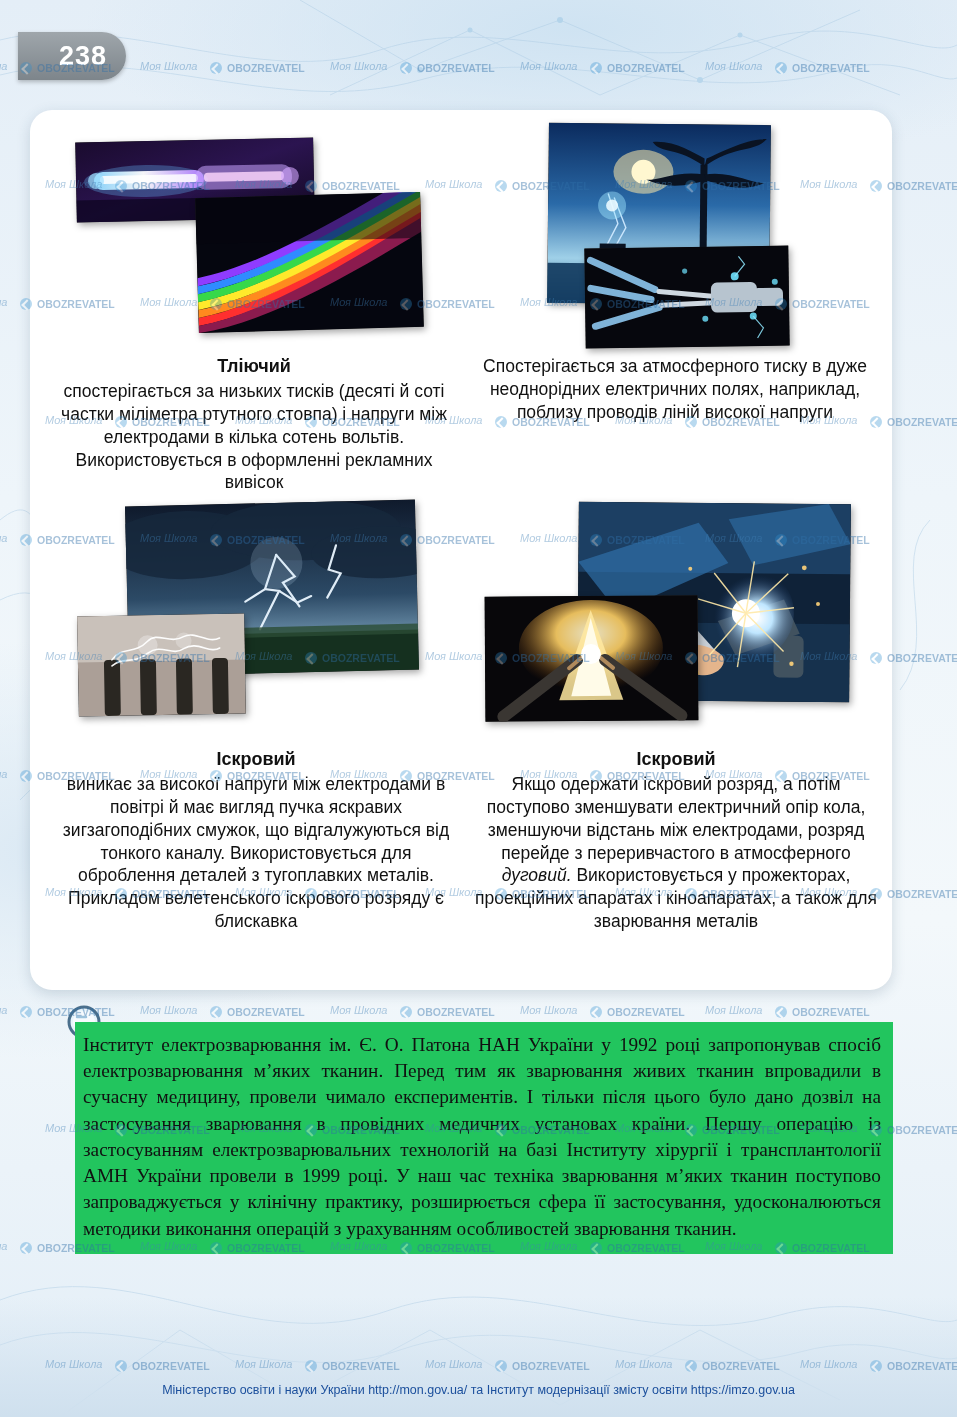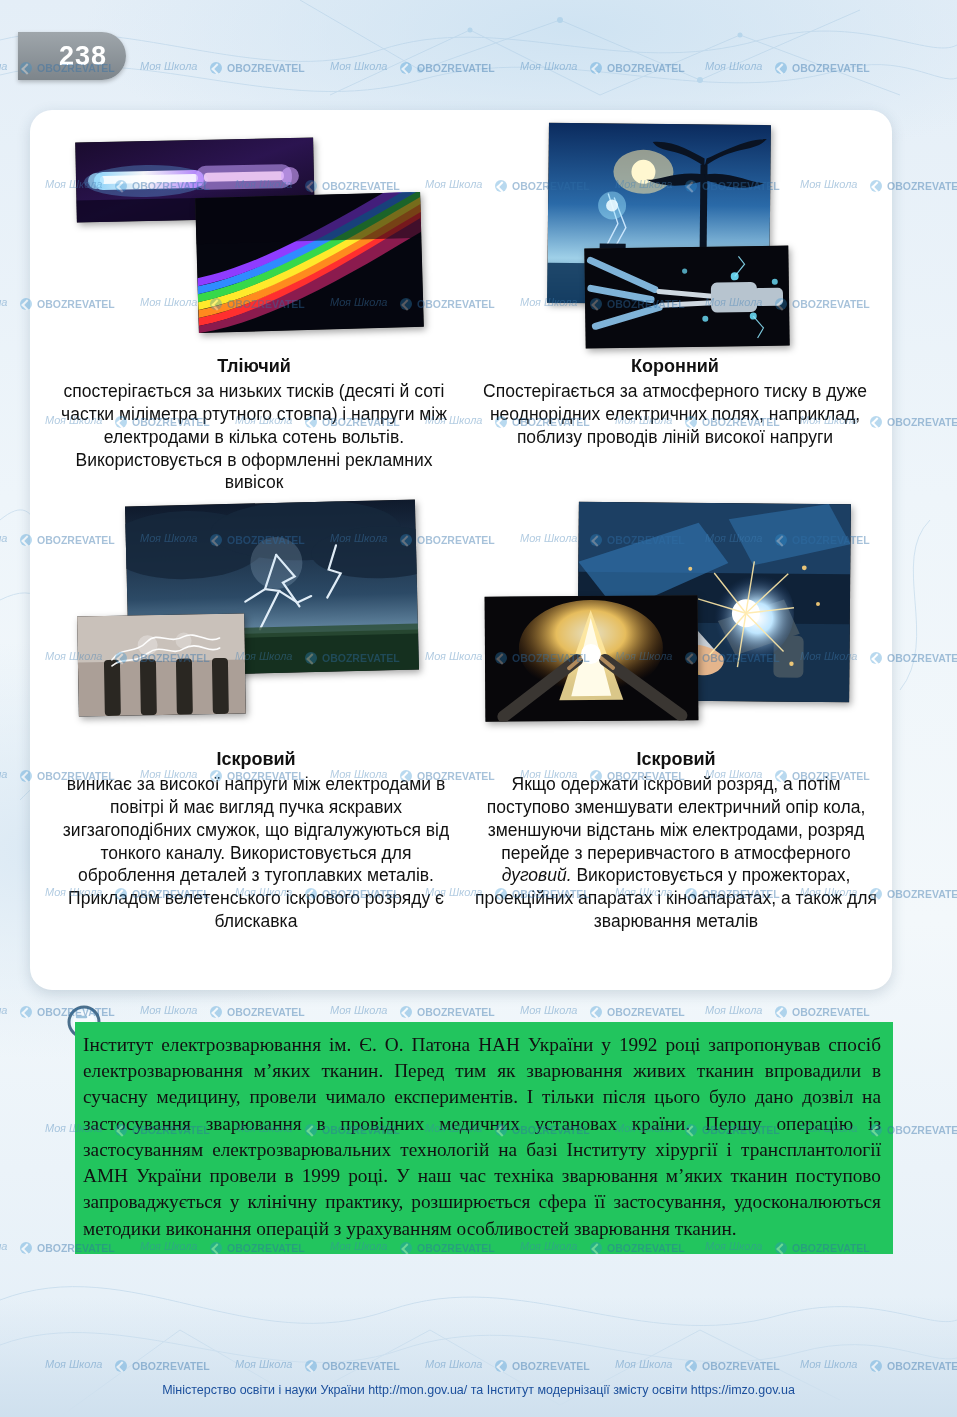--- a/index.html
+++ b/index.html
@@ -202,21 +202,20 @@
         <path d="M168,70 L178,82 L172,92"></path>
       </g>
     </svg>
   </div>
 
   <div class="cap" style="left:18px;top:245px;width:412px;">
     <span class="ttl">Тліючий</span>
     <span>спостерігається за низьких тисків (десяті й соті частки міліметра ртутного стовпа) і напруги між електродами в кілька сотень вольтів. Використовується в оформленні рекламних вивісок</span>
   </div>
   <div class="cap" style="left:440px;top:245px;width:410px;">
-    <span class="ttl">Коронний</span>
     <span>Спостерігається за атмосферного тиску в дуже неоднорідних електричних полях, наприклад, поблизу проводів ліній високої напруги</span>
   </div>
 
   <div class="ph" style="left:97px;top:393px;width:290px;height:170px;transform:rotate(-1.4deg);">
     <svg viewBox="0 0 290 170" preserveAspectRatio="none">
       <defs>
         <linearGradient id="storm" x1="0" y1="0" x2="0" y2="1">
           <stop offset="0" stop-color="#0f1a2c"></stop>
             <stop offset="0.55" stop-color="#2c4a66"></stop>
             <stop offset="0.8" stop-color="#6f93ad"></stop>

